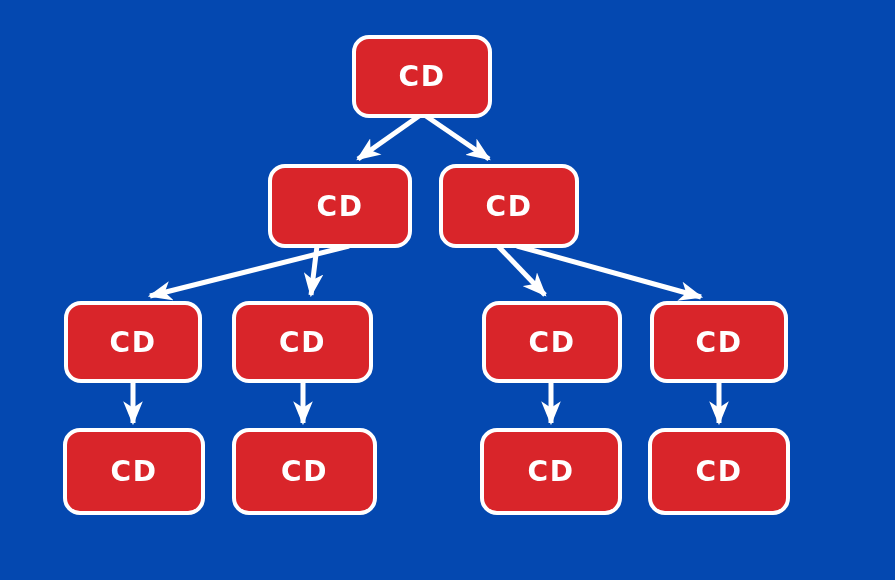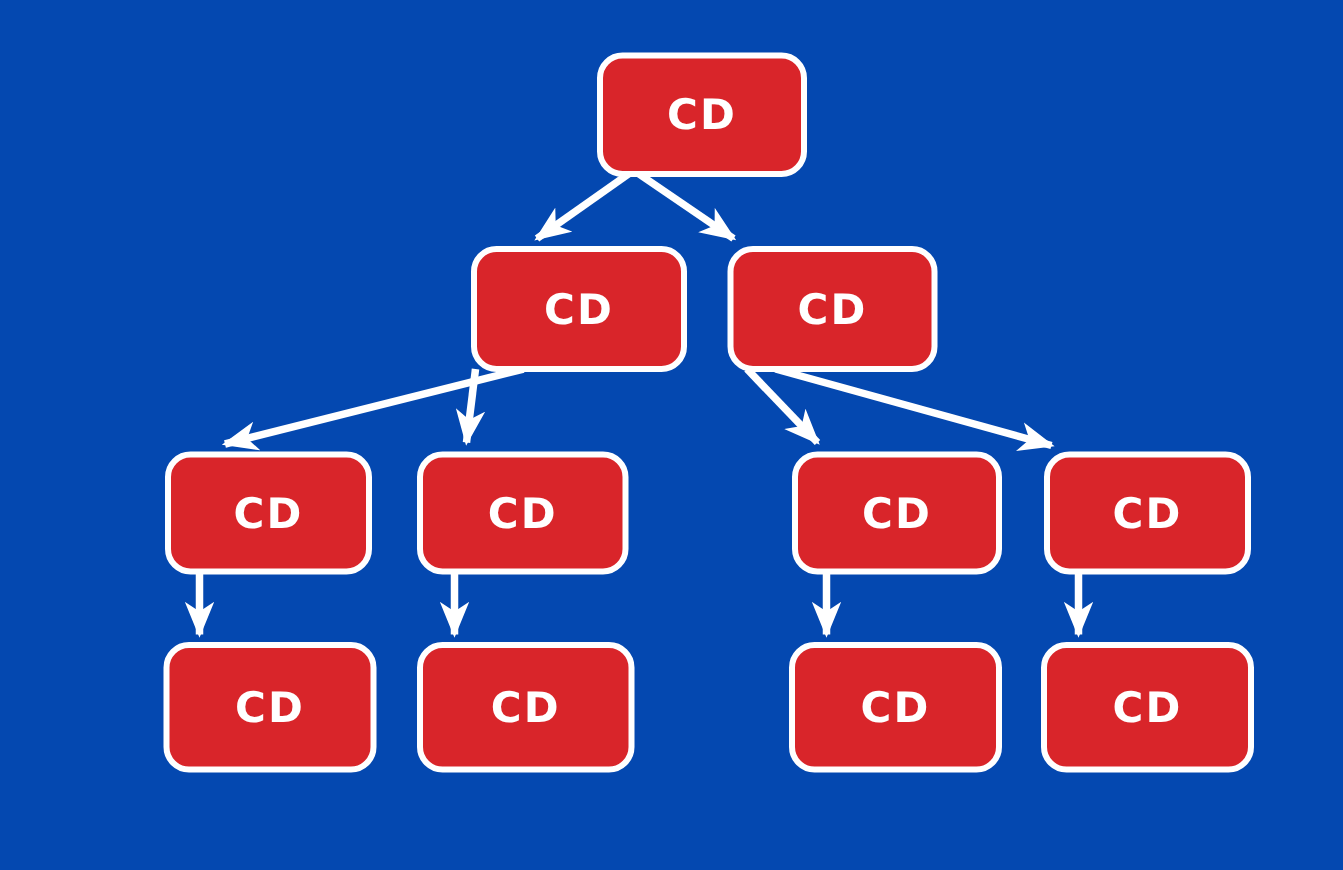--- a/index.html
+++ b/index.html
@@ -28,21 +28,20 @@
     background: #d9252a;
     border: 4.5px solid #ffffff;
     border-radius: 17px;
     display: flex;
     align-items: center;
     justify-content: center;
     color: #ffffff;
     font-size: 28px;
     font-weight: 700;
     letter-spacing: 1.5px;
-    margin-left: 46px;
   }
 </style>
 </head>
 <body>
 
 <div class="canvas">
 
   <svg class="edges-layer" width="895" height="580" viewBox="0 0 895 580" xmlns="http://www.w3.org/2000/svg">
     <defs>
       <marker id="arrowhead" markerUnits="userSpaceOnUse" markerWidth="24" markerHeight="20" viewBox="0 0 22 18" refX="20" refY="9" orient="auto">

